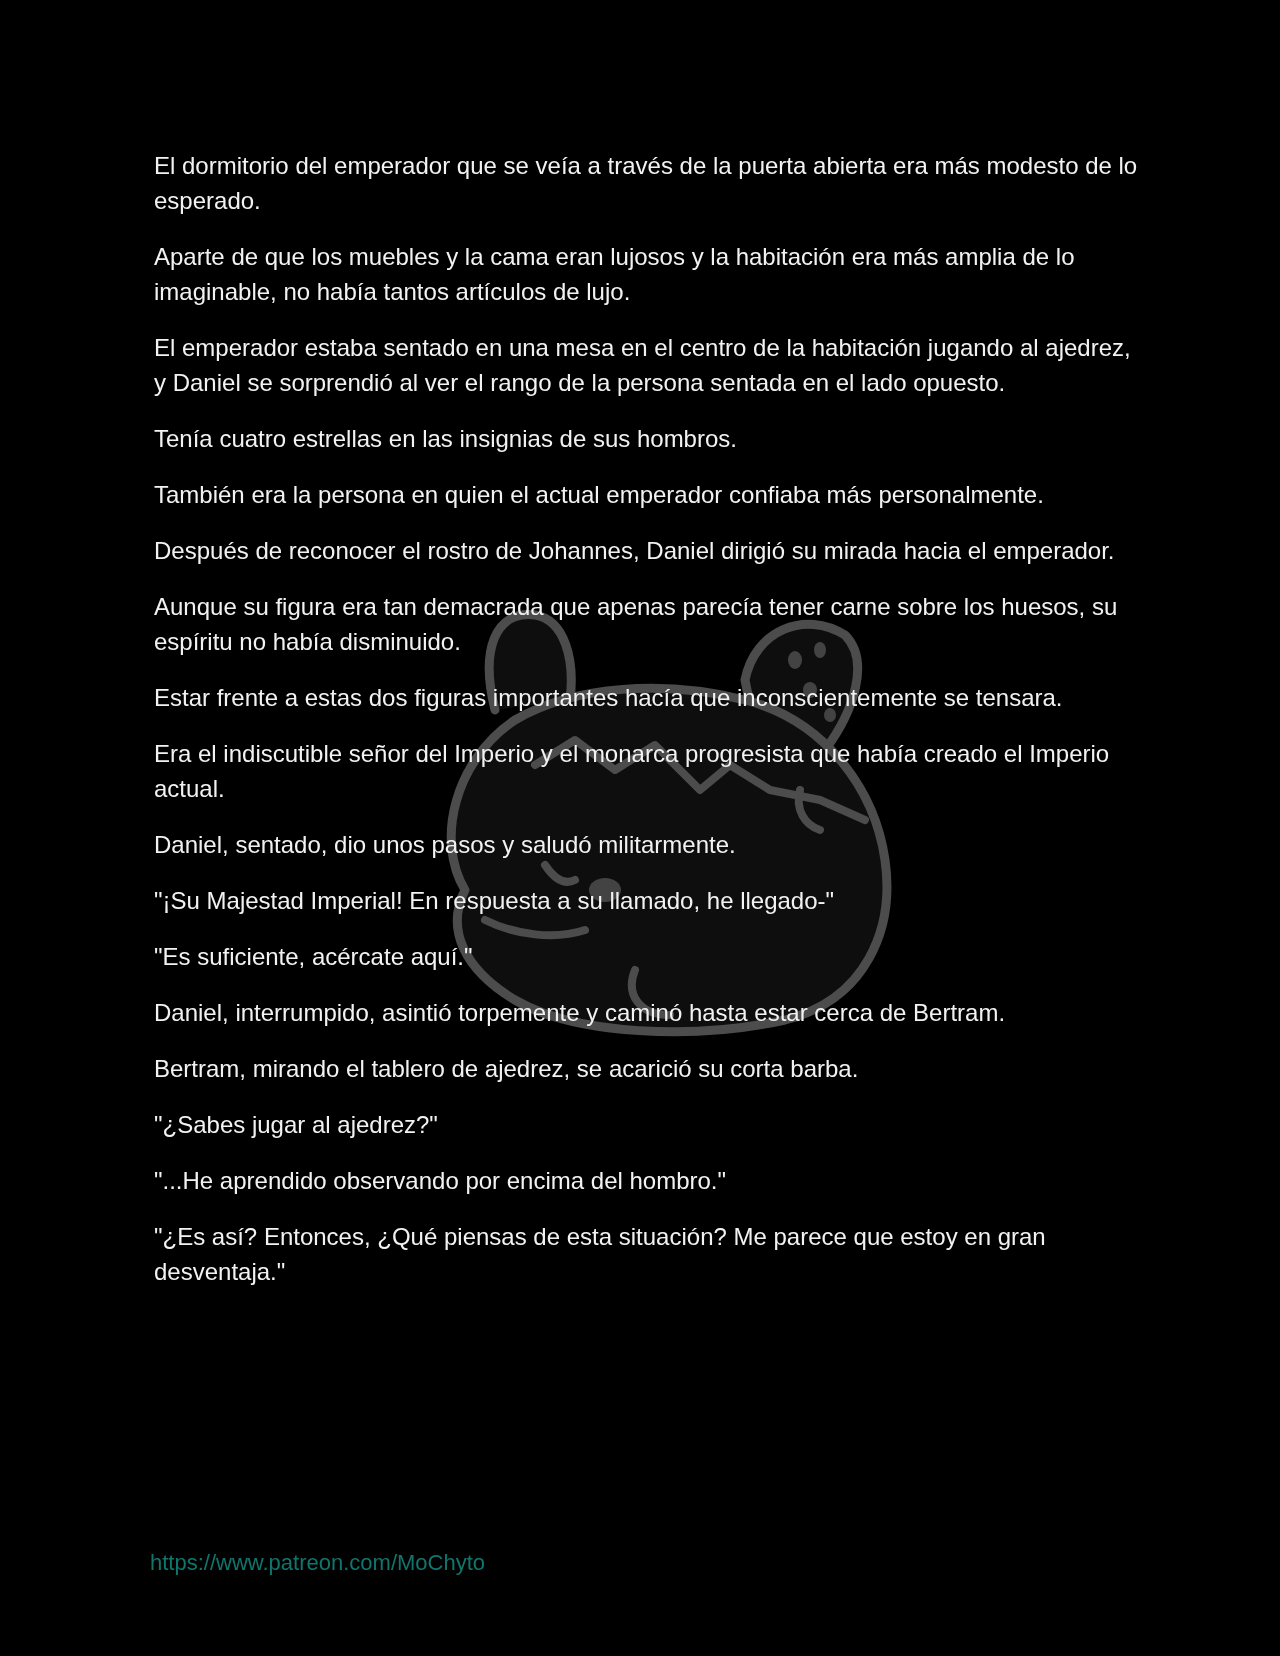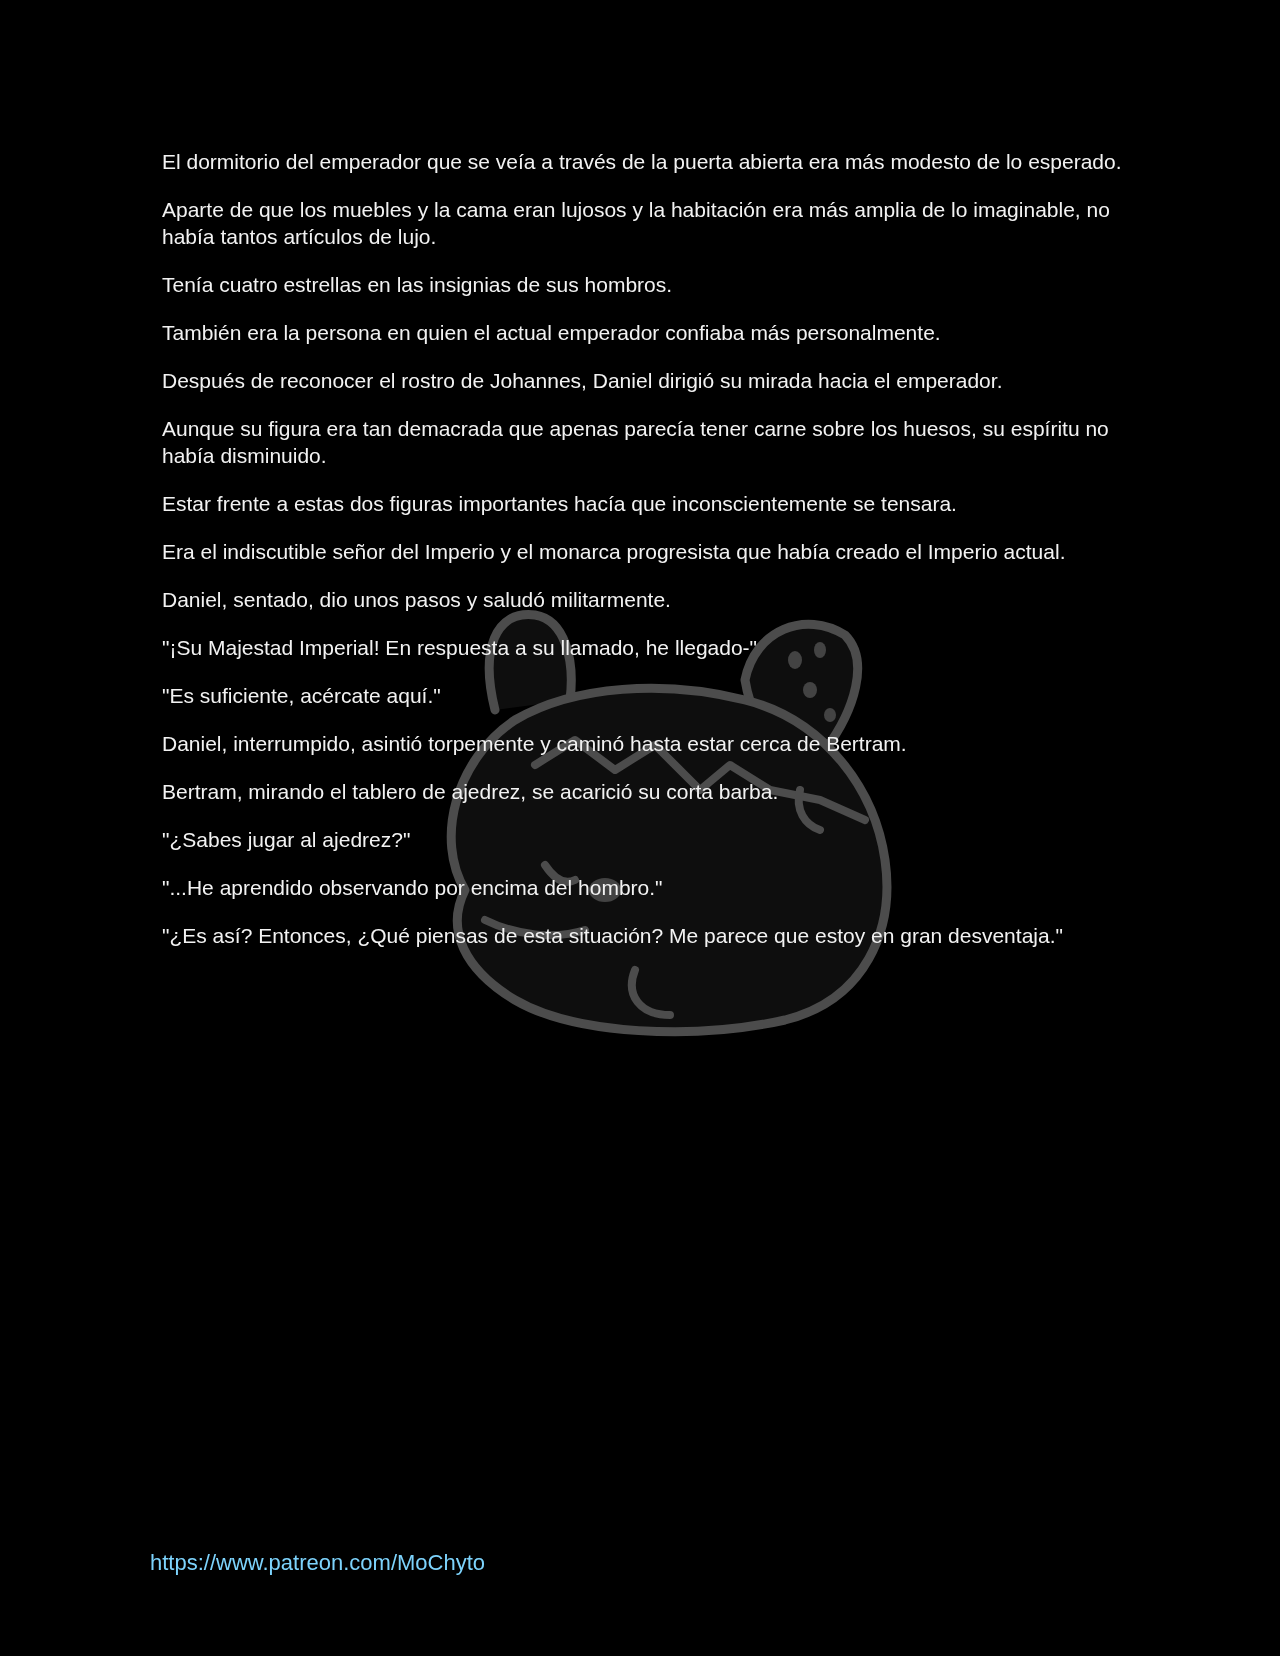--- a/index.html
+++ b/index.html
@@ -15,32 +15,32 @@
       font-family: "Liberation Sans", sans-serif;
       color: #f2f2f2;
     }
     .page {
       position: absolute;
       left: 150px;
       top: 148px;
       width: 990px;
     }
     .para {
-      margin: 0 0 21px 12px;
-      font-size: 21px;
-      line-height: 27px;
+      margin: 0 0 21px 4px;
+      font-size: 24px;
+      line-height: 35px;
       letter-spacing: 0;
     }
     .footer-link {
       position: absolute;
       left: 150px;
       top: 1548px;
       font-size: 22px;
       line-height: 30px;
-      color: #7dd3fc;
+      color: #0f766e;
       text-decoration: none;
     }
     .watermark {
       position: absolute;
       left: 425px;
       top: 590px;
       width: 500px;
       height: 460px;
       pointer-events: none;
       opacity: 0.55;
@@ -72,20 +72,21 @@
     <ellipse cx="370" cy="70" rx="7" ry="9"></ellipse>
     <ellipse cx="395" cy="60" rx="6" ry="8"></ellipse>
     <ellipse cx="385" cy="100" rx="7" ry="8"></ellipse>
     <ellipse cx="405" cy="125" rx="6" ry="7"></ellipse>
   </g>
 </svg>
 
 <div class="page">
   <p class="para">El dormitorio del emperador que se veía a través de la puerta abierta era más modesto de lo esperado.</p>
   <p class="para">Aparte de que los muebles y la cama eran lujosos y la habitación era más amplia de lo imaginable, no había tantos artículos de lujo.</p>
+  <p class="para">El emperador estaba sentado en una mesa en el centro de la habitación jugando al ajedrez, y Daniel se sorprendió al ver el rango de la persona sentada en el lado opuesto.</p>
   <p class="para">Tenía cuatro estrellas en las insignias de sus hombros.</p>
   <p class="para">También era la persona en quien el actual emperador confiaba más personalmente.</p>
   <p class="para">Después de reconocer el rostro de Johannes, Daniel dirigió su mirada hacia el emperador.</p>
   <p class="para">Aunque su figura era tan demacrada que apenas parecía tener carne sobre los huesos, su espíritu no había disminuido.</p>
   <p class="para">Estar frente a estas dos figuras importantes hacía que inconscientemente se tensara.</p>
   <p class="para">Era el indiscutible señor del Imperio y el monarca progresista que había creado el Imperio actual.</p>
   <p class="para">Daniel, sentado, dio unos pasos y saludó militarmente.</p>
   <p class="para">"¡Su Majestad Imperial! En respuesta a su llamado, he llegado-"</p>
   <p class="para">"Es suficiente, acércate aquí."</p>
   <p class="para">Daniel, interrumpido, asintió torpemente y caminó hasta estar cerca de Bertram.</p>

